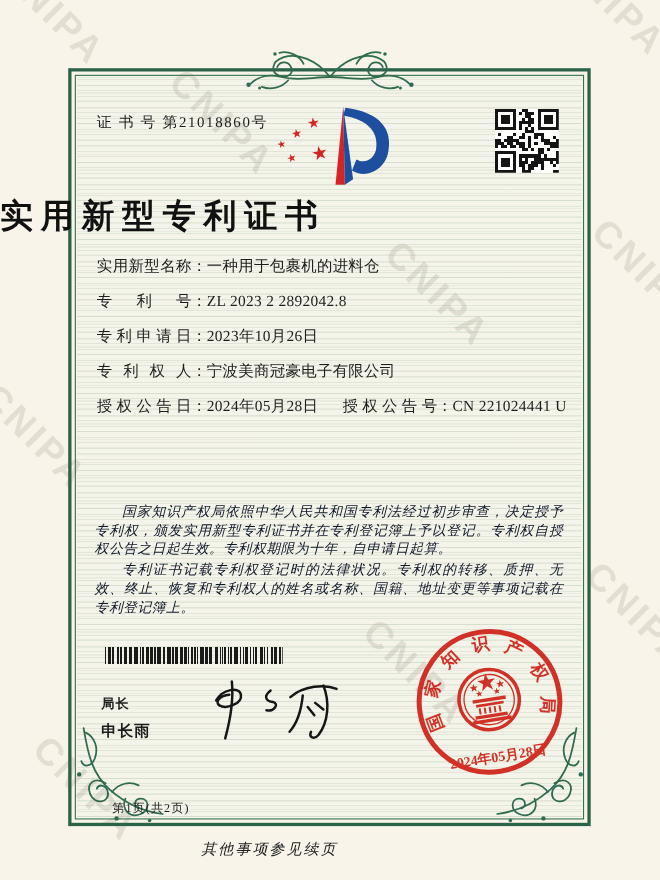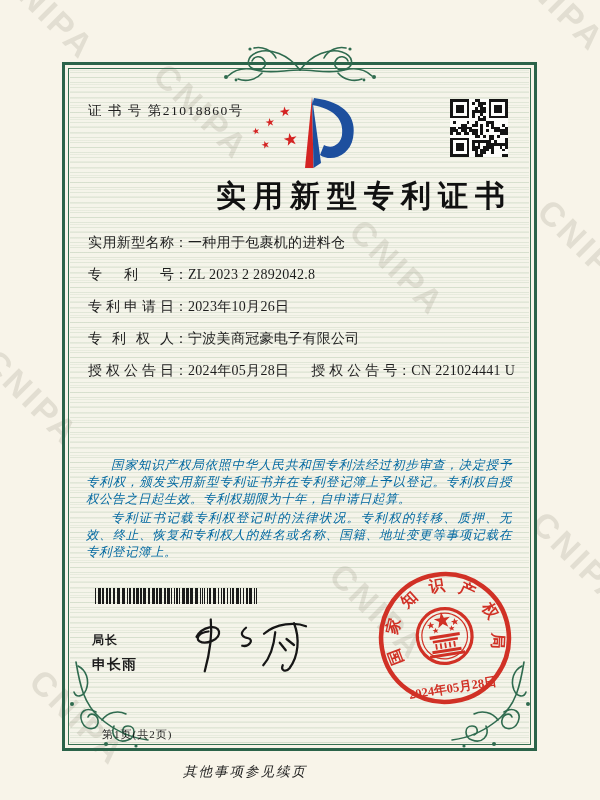--- a/index.html
+++ b/index.html
@@ -34,34 +34,34 @@
   .orn-fill{fill:#2f6b4f;stroke:none;}
   
   .cert-no{position:absolute;left:88px;top:102px;z-index:4;font-size:13.5px;letter-spacing:1.5px;}
   .logo{position:absolute;left:250px;top:93px;width:115px;height:80px;z-index:4;}
   .logo-star{position:absolute;color:#d42423;line-height:1;}
   .logo-star::before{content:"★";}
   .qr{position:absolute;left:450px;top:99px;width:58px;height:58px;z-index:4;background:#fdfdfb;}
   .qr svg{width:58px;height:58px;display:block;shape-rendering:crispEdges;}
   .title{
     position:absolute;left:0;width:512px;top:176px;z-index:4;
-    text-align:right;font-size:30px;font-weight:bold;letter-spacing:7px;color:#111;
+    text-align:left;font-size:30px;font-weight:bold;letter-spacing:7px;color:#111;
   }
   
   .fields{position:absolute;left:88px;top:233px;width:430px;z-index:4;font-size:14px;}
   .frow{height:32px;line-height:20px;white-space:nowrap;}
   .f-label{display:inline-block;width:86px;text-align:justify;text-align-last:justify;vertical-align:top;}
   .f-colon{display:inline-block;vertical-align:top;}
   .f-value{display:inline-block;vertical-align:top;letter-spacing:0.3px;}
   .f-group2{margin-left:22px;margin-top:40px;}
   
   .paras{position:absolute;left:86px;top:457px;width:426px;z-index:4;}
   .para{
     font-size:12.5px;line-height:17px;text-indent:2em;text-align:justify;
-    font-style:italic;color:#0369a1;margin:0 0 2px 0;letter-spacing:0.5px;
+    font-style:italic;color:#0f172a;margin:0 0 2px 0;letter-spacing:0.5px;
   }
   
   .barcode{position:absolute;left:95px;top:588px;width:162px;height:16px;z-index:4;}
   .barcode svg{width:162px;height:16px;display:block;shape-rendering:crispEdges;}
   
   .sig-title{position:absolute;left:92px;top:632px;z-index:4;font-family:"Liberation Sans",sans-serif;font-weight:bold;font-size:12px;letter-spacing:1px;}
   .sig-name{position:absolute;left:92px;top:656px;z-index:4;font-family:"Liberation Sans",sans-serif;font-weight:bold;font-size:14px;letter-spacing:1px;}
   .sig-script{position:absolute;left:180px;top:614px;width:132px;height:68px;z-index:4;}
   .sig-script svg{width:132px;height:68px;display:block;}
   .sig-stroke{stroke:#161616;stroke-width:5;fill:none;stroke-linecap:round;stroke-linejoin:round;}

